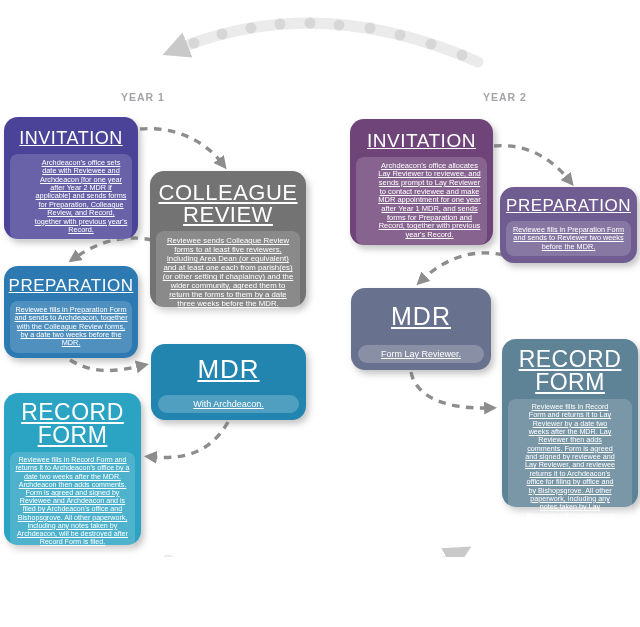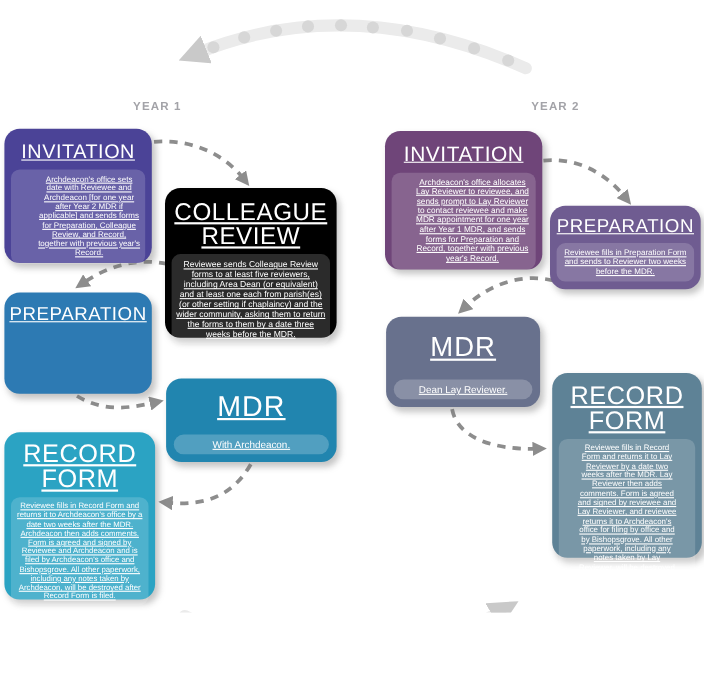--- a/index.html
+++ b/index.html
@@ -17,21 +17,21 @@
   .panel{background:rgba(255,255,255,.17);border-radius:8px;margin:0 6px 8px;
          padding:5px 4px;line-height:1.16;flex:0 0 auto;}
   .mdr-title{flex:1;display:flex;align-items:center;justify-content:center;letter-spacing:1px;}
   .pill{background:rgba(255,255,255,.22);border-radius:9px;margin:0 7px 7px;
         padding:4px 2px;font-size:9px;}
 
   .b-y1inv {left:4px;  top:117px;width:134px;height:122px;background:#4b4397;}
   .b-y1inv .box-title{font-size:18px;padding-top:13px;}
   .b-y1inv .panel{font-size:7.3px;padding-left:24px;}
 
-  .b-y1cr  {left:150px;top:171px;width:156px;height:136px;background:#000000;}
+  .b-y1cr  {left:150px;top:171px;width:156px;height:136px;background:#737373;}
   .b-y1cr .box-title{font-size:22px;padding-top:11px;}
   .b-y1cr .panel{font-size:7.8px;}
 
   .b-y1prep{left:4px;  top:266px;width:134px;height:92px;background:#2d7ab3;}
   .b-y1prep .box-title{font-size:17px;padding-top:12px;}
   .b-y1prep .panel{font-size:7.3px;}
 
   .b-y1mdr {left:151px;top:344px;width:155px;height:76px;background:#2185af;}
   .b-y1mdr .mdr-title{font-size:26px;}
 
@@ -114,25 +114,26 @@
   <div class="year-label" id="year1-label">YEAR 1</div>
   <div class="year-label" id="year2-label">YEAR 2</div>
 
   <div class="box b-y1inv">
     <div class="box-title">INVITATION</div>
     <div class="panel">Archdeacon's office sets date with Reviewee and Archdeacon [for one year after Year 2 MDR if applicable] and sends forms for Preparation, Colleague Review, and Record, together with previous year's Record.</div>
   </div>
 
   <div class="box b-y1cr">
     <div class="box-title">COLLEAGUE REVIEW</div>
-    <div class="panel">Reviewee sends Colleague Review forms to at least five reviewers, including Area Dean (or equivalent) and at least one each from parish(es) (or other setting if chaplaincy) and the wider community, asking them to return the forms to them by a date three weeks before the MDR.</div>
+    <div class="panel">Reviewee sends Colleague Review forms to at least five reviewers, including Area Dean (or equivalent) and at least one each from parish(es) (or other setting if chaplaincy) and the wider community, agreed them to return the forms to them by a date three weeks before the MDR.</div>
   </div>
 
   <div class="box b-y1prep">
     <div class="box-title">PREPARATION</div>
+    <div class="panel">Reviewee fills in Preparation Form and sends to Archdeacon, together with the Colleague Review forms, by a date two weeks before the MDR.</div>
   </div>
 
   <div class="box b-y1mdr">
     <div class="mdr-title">MDR</div>
     <div class="pill">With Archdeacon.</div>
   </div>
 
   <div class="box b-y1rec">
     <div class="box-title">RECORD FORM</div>
     <div class="panel">Reviewee fills in Record Form and returns it to Archdeacon's office by a date two weeks after the MDR. Archdeacon then adds comments. Form is agreed and signed by Reviewee and Archdeacon and is filed by Archdeacon's office and Bishopsgrove. All other paperwork, including any notes taken by Archdeacon, will be destroyed after Record Form is filed.</div>
@@ -143,21 +144,21 @@
     <div class="panel">Archdeacon's office allocates Lay Reviewer to reviewee, and sends prompt to Lay Reviewer to contact reviewee and make MDR appointment for one year after Year 1 MDR, and sends forms for Preparation and Record, together with previous year's Record.</div>
   </div>
 
   <div class="box b-y2prep">
     <div class="box-title">PREPARATION</div>
     <div class="panel">Reviewee fills in Preparation Form and sends to Reviewer two weeks before the MDR.</div>
   </div>
 
   <div class="box b-y2mdr">
     <div class="mdr-title">MDR</div>
-    <div class="pill">Dean Lay Reviewer.</div>
+    <div class="pill">Form Lay Reviewer.</div>
   </div>
 
   <div class="box b-y2rec">
     <div class="box-title">RECORD FORM</div>
     <div class="panel">Reviewee fills in Record Form and returns it to Lay Reviewer by a date two weeks after the MDR. Lay Reviewer then adds comments. Form is agreed and signed by reviewee and Lay Reviewer, and reviewee returns it to Archdeacon's office for filing by office and by Bishopsgrove. All other paperwork, including any notes taken by Lay Reviewer, will be destroyed after Record Form is filed.</div>
   </div>
 
 </div>
 
 </body></html>

